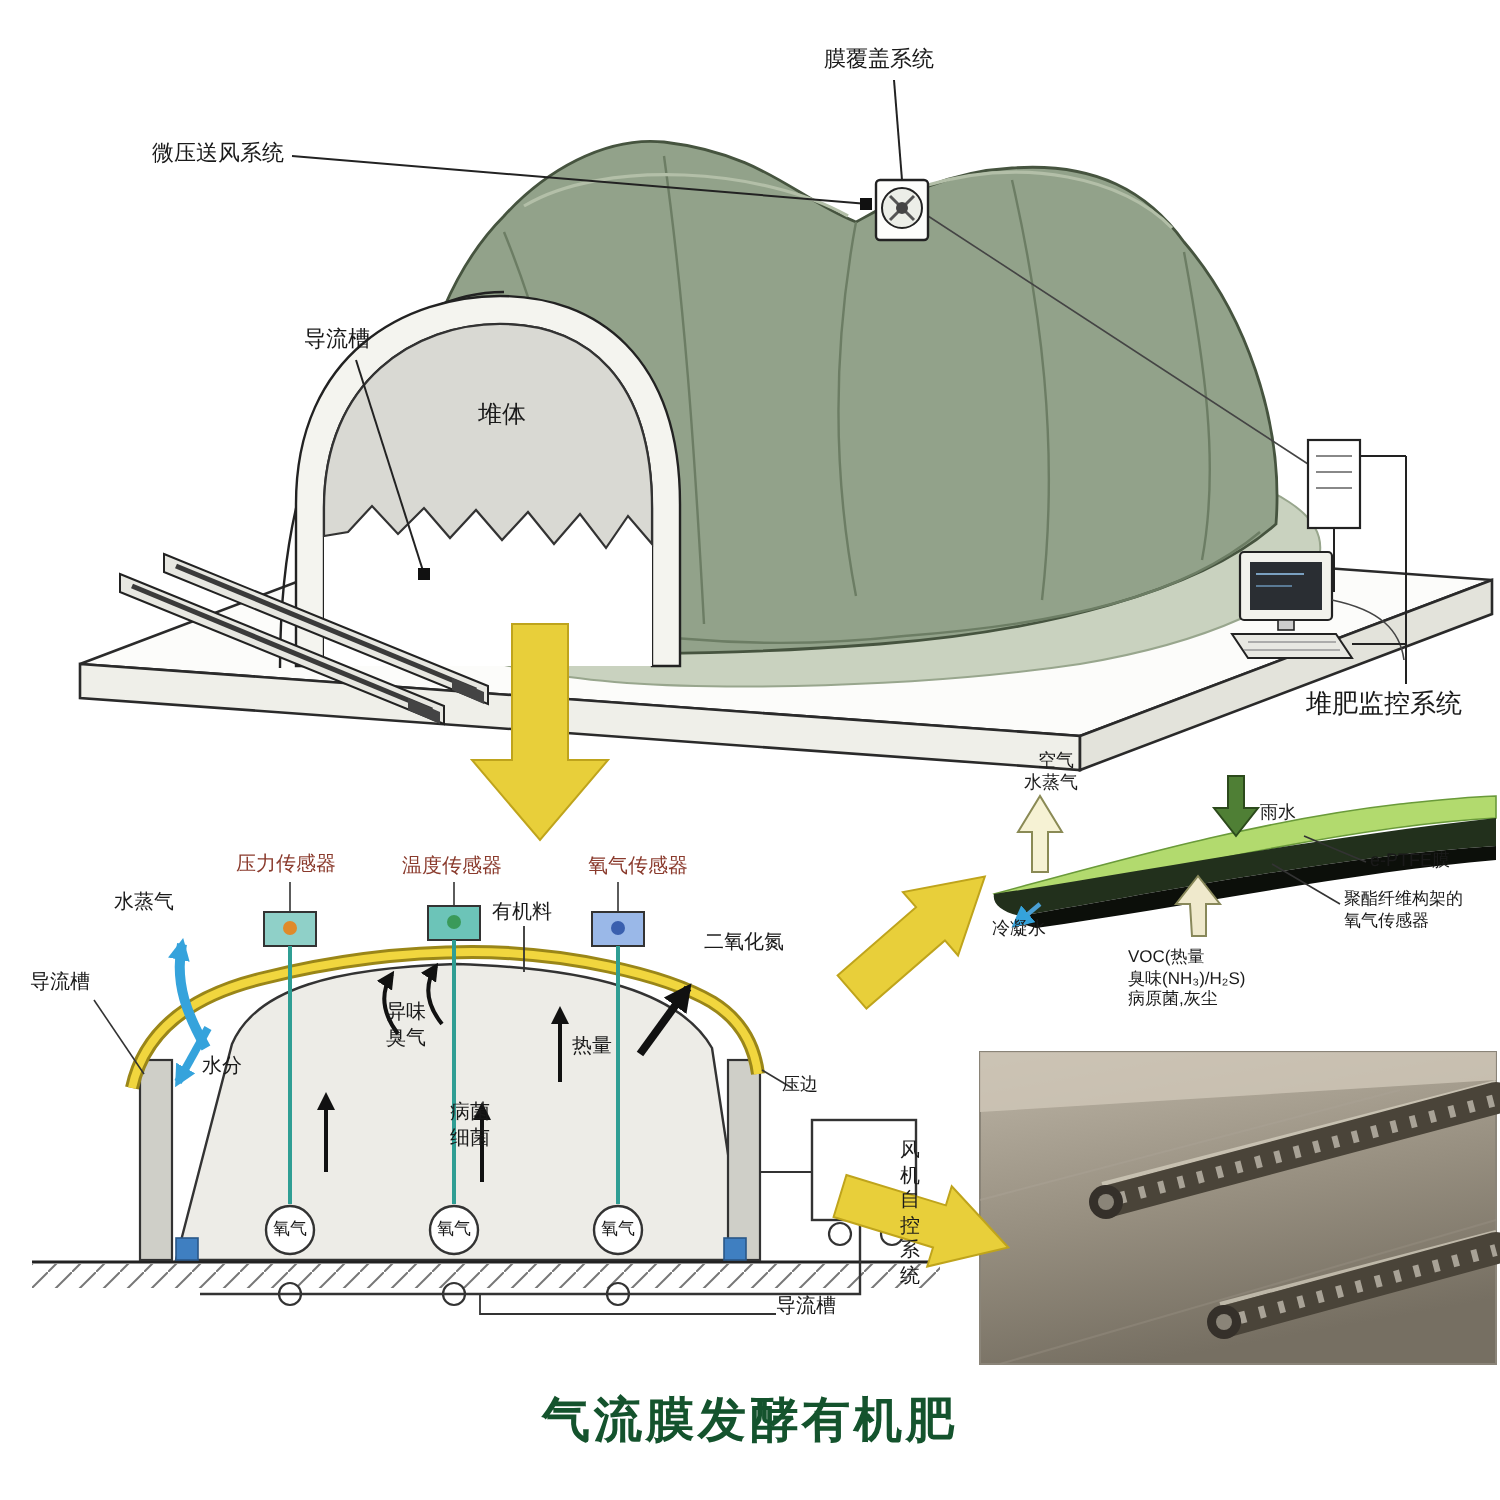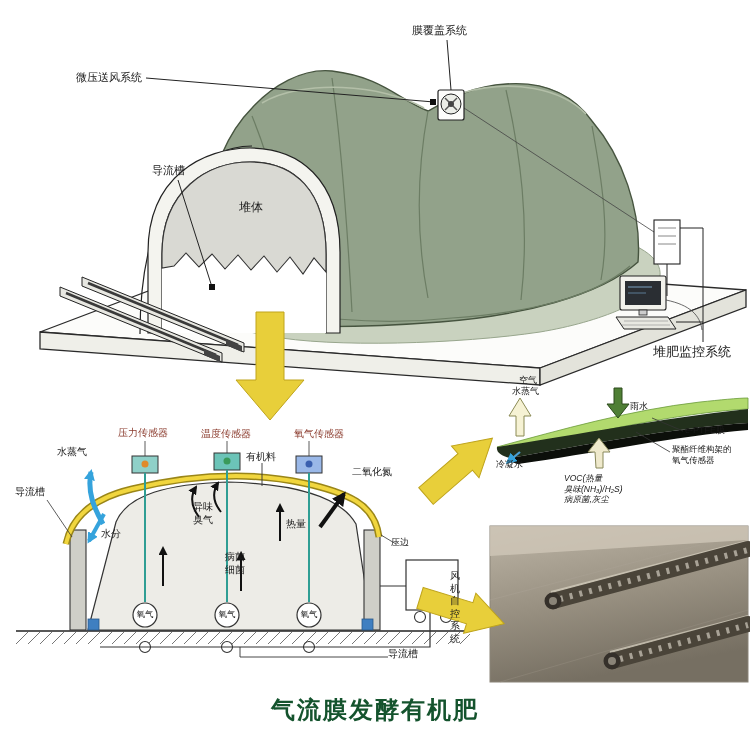--- a/index.html
+++ b/index.html
@@ -273,19 +273,19 @@
 <div class="lbl center" style="left:297px;top:609px;width:24px;font-size:8.5px;">氧气</div>
 <div class="lbl" style="left:388px;top:648px;font-size:10px;">导流槽</div>
 
 <div class="lbl small" style="left:519px;top:375px;">空气</div>
 <div class="lbl small" style="left:512px;top:386px;">水蒸气</div>
 <div class="lbl small" style="left:630px;top:380px;margin-top:21px;">雨水</div>
 <div class="lbl small" style="left:685px;top:425px;">e-PTFE膜</div>
 <div class="lbl tiny" style="left:672px;top:444px;">聚酯纤维构架的
 氧气传感器</div>
 <div class="lbl small" style="left:496px;top:459px;">冷凝水</div>
-<div class="lbl tiny" style="left:564px;top:473px;font-style:italic;">VOC(热量
+<div class="lbl tiny" style="left:564px;top:473px;">VOC(热量
 臭味(NH₃)/H₂S)
 病原菌,灰尘</div>
 
 <div id="title">气流膜发酵有机肥</div>
 
 </div>
 
 </body></html>

